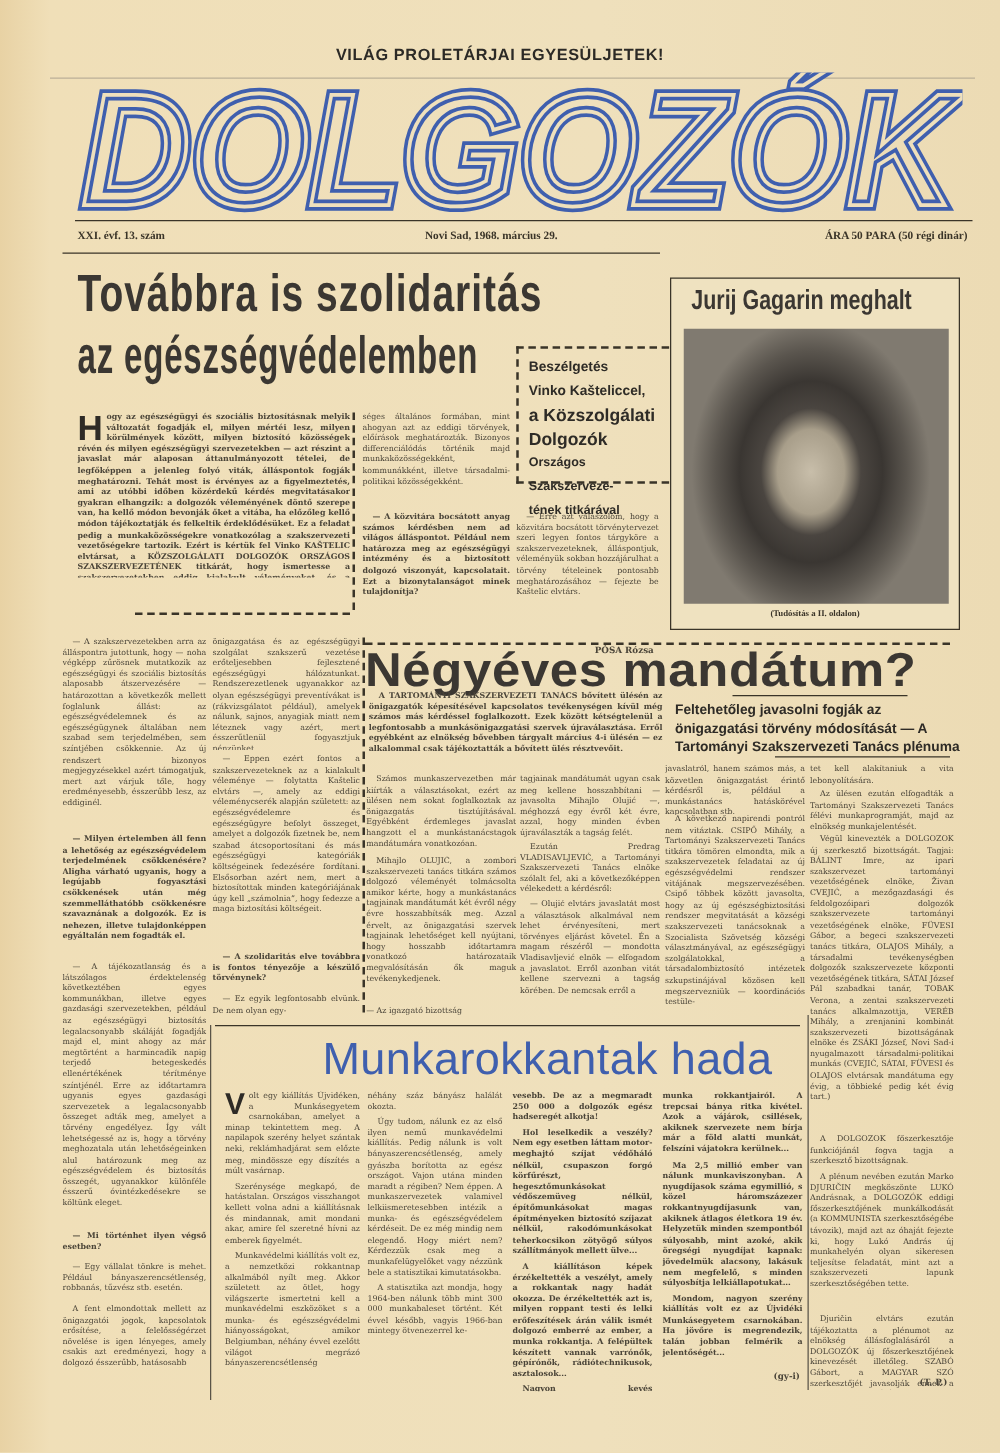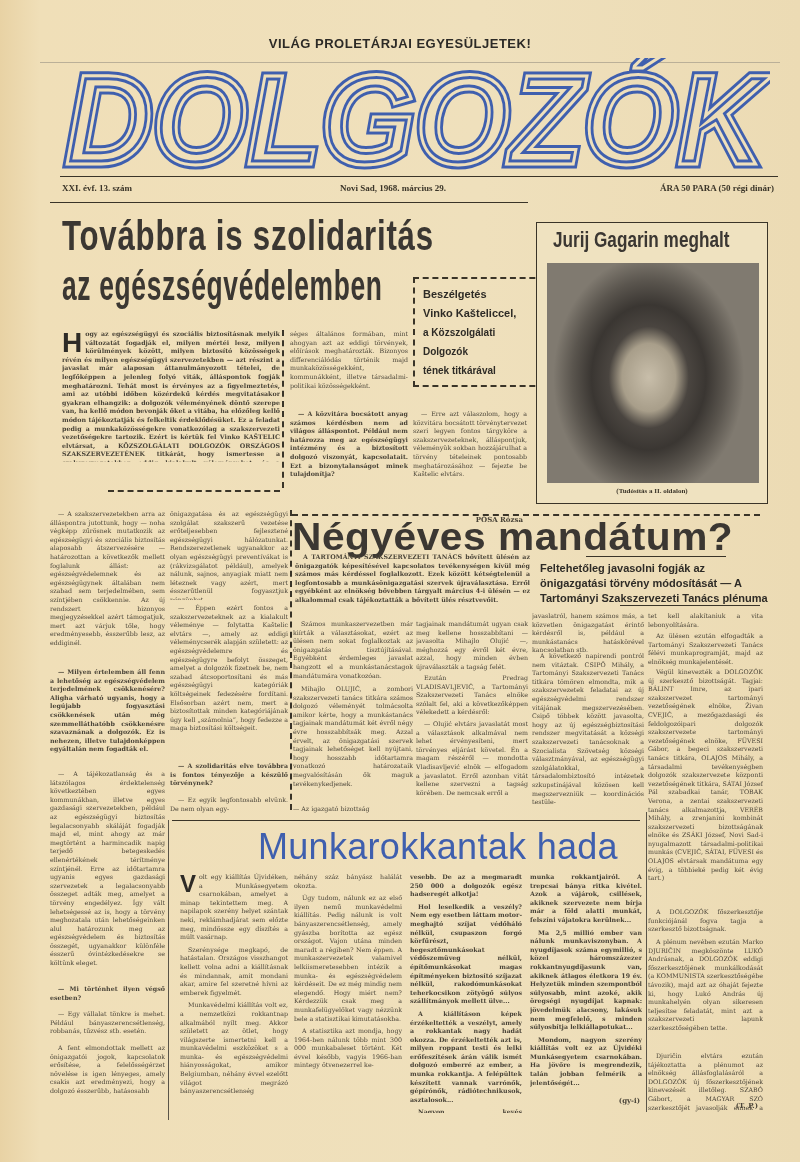--- a/index.html
+++ b/index.html
@@ -44,21 +44,22 @@
 <div class="abs meta" style="left:340px;top:183px;">Novi Sad, 1968. március 29.</div>
 <div class="abs meta" style="right:26px;top:183px;">ÁRA 50 PARA (50 régi dinár)</div>
 <div class="abs rule" style="left:50px;width:478px;top:202px;border-top-width:1px;"></div>
 
 <div class="abs hl1" style="left:62px;top:212px;font-size:40px;transform:scaleX(0.78) scaleY(1.05);letter-spacing:1px;">Továbbra is szolidaritás</div>
 <div class="abs hl1" style="left:62px;top:262px;font-size:40px;transform:scaleX(0.66) scaleY(1.05);letter-spacing:1px;">az egészségvédelemben</div>
 
 <div class="abs interview" style="left:413px;top:277px;width:112px;height:94px;">
   <div>Beszélgetés</div>
   <div>Vinko Kašteliccel,</div>
-  <div style="font-size:10px;">a Közszolgálati Dolgozók</div>
+  <div style="font-size:14px;">a Közszolgálati Dolgozók</div>
+  <div style="font-size:10px;">Országos Szakszerveze-</div>
   <div style="font-size:10px;">tének titkárával</div>
 </div>
 
 <div class="abs col" style="left:62px;top:330px;width:218px;height:132px;font-weight:bold;">
   <span class="dropcap">H</span>
   <span>ogy az egészségügyi és szociális biztosításnak melyik változatát fogadják el, milyen mértéi lesz, milyen körülmények között, milyen biztosító közösségek révén és milyen egészségügyi szervezetekben — azt részint a javaslat már alaposan áttanulmányozott tételei, de legfőképpen a jelenleg folyó viták, álláspontok fogják meghatározni. Tehát most is érvényes az a figyelmeztetés, ami az utóbbi időben közérdekű kérdés megvitatásakor gyakran elhangzik: a dolgozók véleményének döntő szerepe van, ha kellő módon bevonják őket a vitába, ha előzőleg kellő módon tájékoztatják és felkeltik érdeklődésüket. Ez a feladat pedig a munkaközösségekre vonatkozólag a szakszervezeti vezetőségekre tartozik. Ezért is kértük fel Vinko KAŠTELIC elvtársat, a KÖZSZOLGÁLATI DOLGOZÓK ORSZÁGOS SZAKSZERVEZETÉNEK titkárát, hogy ismertesse a szakszervezetekben eddig kialakult véleményeket, és a felmért feladatok jelentőségét.</span>
 </div>
 <div class="abs dash" style="left:108px;width:172px;top:490px;"></div>
 <div class="abs vline" style="left:282px;top:330px;height:158px;border-left:2px dashed #3a3428;"></div>
 

